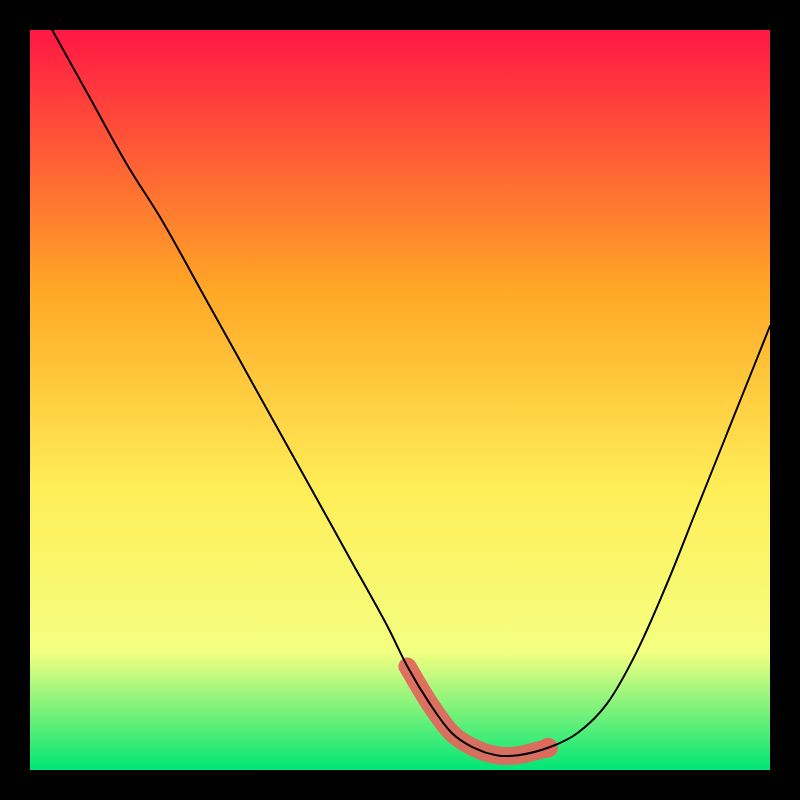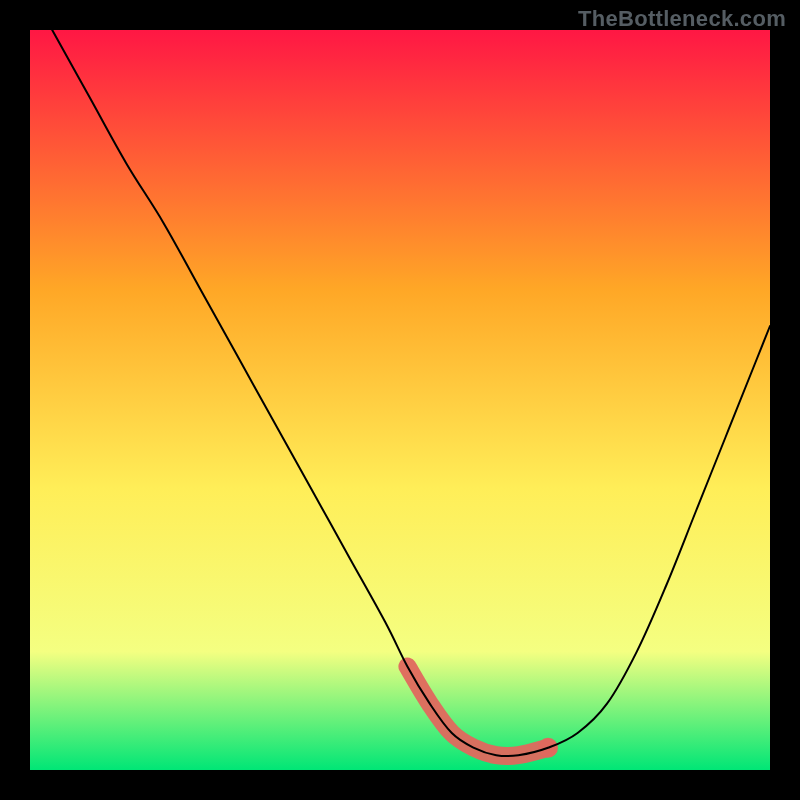--- a/index.html
+++ b/index.html
@@ -62,14 +62,13 @@
     </defs>
 
     <rect id="inner-rect" x="30" y="30" width="740" height="740" fill="url(#bg-grad)"></rect>
 
     <path id="highlight-seg" class="highlight-path" d="M 407.40000000000003 666.4 C 411.396 673.06, 421.60800000000006 691.4119999999999, 429.6 703.4 C 437.592 715.388, 443.80799999999994 725.008, 451.79999999999995 733 C 459.792 740.992, 466.008 743.804, 474 747.8 C 481.992 751.7959999999999, 488.20799999999997 753.8679999999999, 496.2 755.1999999999999 C 504.192 756.5319999999999, 509.0760000000001 756.5319999999999, 518.4000000000001 755.1999999999999 C 527.724 753.8679999999999, 542.672 749.132, 548 747.8" style="stroke: rgb(224, 104, 94);"></path>
     <circle id="highlight-dot" class="highlight-dot" r="10" cx="548" cy="747.8" fill="#e0685e"></circle>
 
     <path id="main-curve" class="curve" d="M 52.2 30 C 58.86 41.988, 75.88 72.62399999999997, 89.2 96.59999999999998 C 102.52000000000001 120.576, 112.88000000000001 140.55600000000004, 126.2 163.20000000000005 C 139.52 185.84400000000005, 149.88 199.75600000000003, 163.2 222.4 C 176.51999999999998 245.04399999999998, 186.88000000000002 265.024, 200.20000000000002 289 C 213.52 312.976, 223.88000000000002 331.62399999999997, 237.20000000000002 355.59999999999997 C 250.52 379.57599999999996, 260.88000000000005 398.22400000000005, 274.20000000000005 422.20000000000005 C 287.52000000000004 446.17600000000004, 297.88 464.824, 311.2 488.8 C 324.52 512.776, 334.88 531.424, 348.2 555.4 C 361.52 579.376, 374.544 602.02, 385.2 622 C 395.856 641.98, 399.408 651.7479999999999, 407.40000000000003 666.4 C 415.39200000000005 681.052, 421.60800000000006 691.4119999999999, 429.6 703.4 C 437.592 715.388, 443.80799999999994 725.008, 451.79999999999995 733 C 459.792 740.992, 466.008 743.804, 474 747.8 C 481.992 751.7959999999999, 488.20799999999997 753.8679999999999, 496.2 755.1999999999999 C 504.192 756.5319999999999, 509.0760000000001 756.5319999999999, 518.4000000000001 755.1999999999999 C 527.724 753.8679999999999, 537.344 751.7959999999999, 548 747.8 C 558.656 743.804, 566.944 740.992, 577.6 733 C 588.2560000000001 725.008, 596.5440000000001 718.052, 607.2 703.4 C 617.856 688.7479999999999, 626.144 672.912, 636.8 651.6 C 647.4559999999999 630.288, 655.7439999999999 610.308, 666.4 585 C 677.056 559.692, 685.344 537.64, 696 511 C 706.656 484.36, 714.944 463.64000000000004, 725.5999999999999 437.00000000000006 C 736.2559999999999 410.36000000000007, 747.208 382.97999999999996, 755.1999999999999 362.99999999999994 C 763.1919999999999 343.0199999999999, 767.336 332.65999999999997, 770 326"></path>
   </svg>
 
-  <div class="watermark">TheBottleneck.com</div>
 </div>
 
 </body></html>

